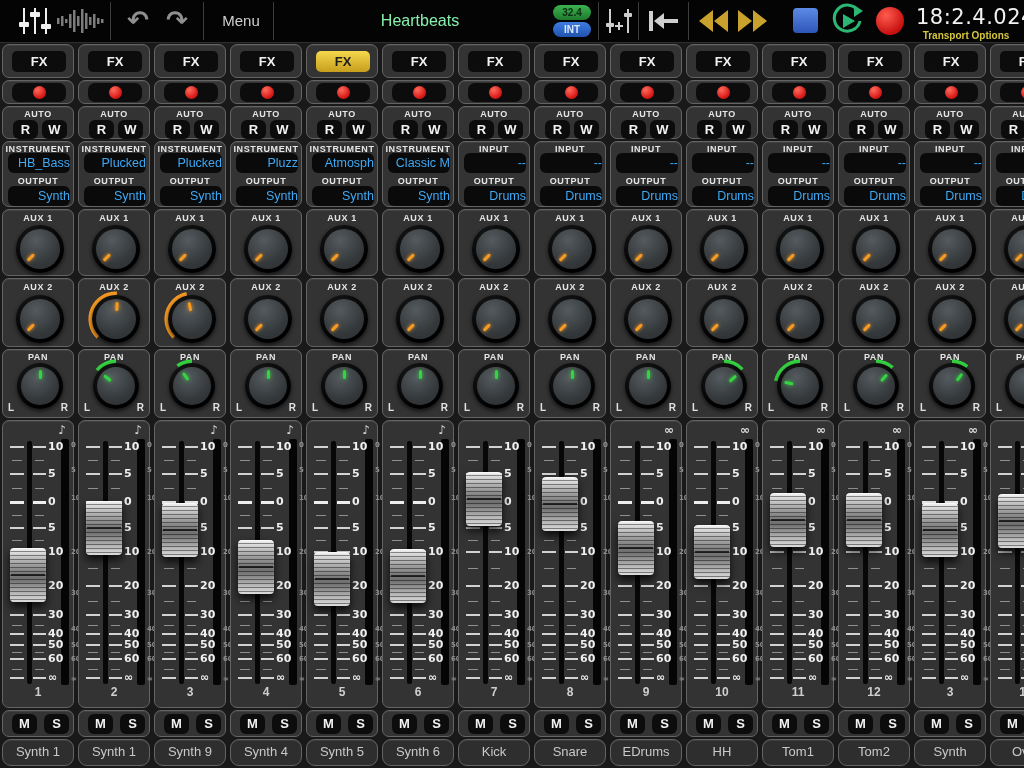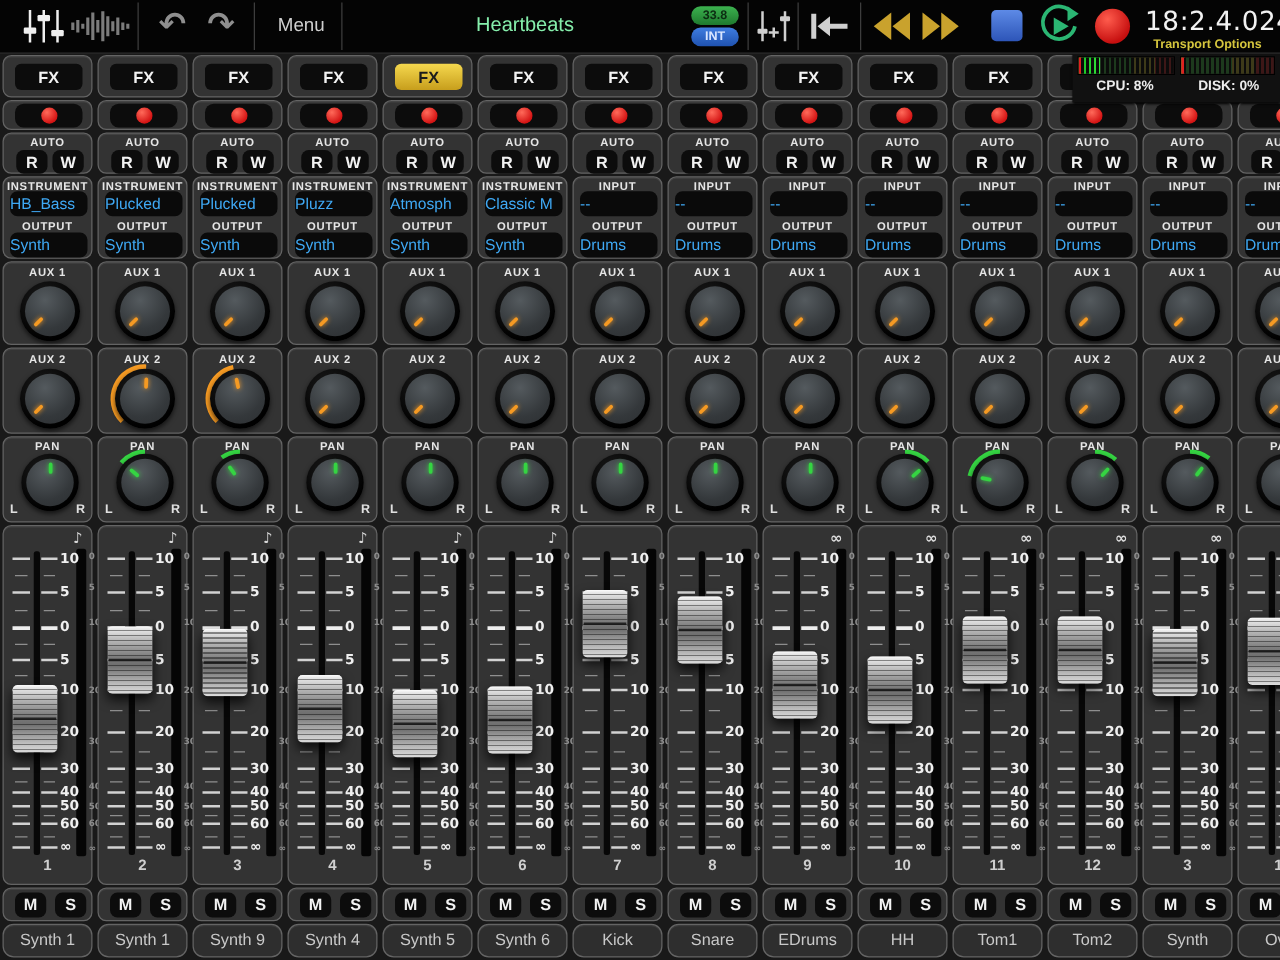--- a/index.html
+++ b/index.html
@@ -44,21 +44,21 @@
   .fx-btn{left:9px;top:6px;width:54px;height:21px;font-size:13px;line-height:21px;border-radius:5px;}
   .fx-btn.active{background:linear-gradient(#f5d84e,#c79e1c);color:#1c1c1c;}
   .rec-pill{left:9px;top:2px;width:54px;height:19px;border-radius:7px;}
   .rec-dot{position:absolute;left:50%;top:50%;width:13px;height:13px;margin:-6.5px 0 0 -6.5px;border-radius:50%;
            background:radial-gradient(circle at 35% 30%,#ff6a5a,#d41414 70%);}
   .mini-label{position:absolute;left:0;width:100%;text-align:center;color:#e6e6e6;font-size:9px;font-weight:bold;letter-spacing:.6px;}
   .auto-lbl{top:2px;} .src-lbl{top:2px;} .out-lbl{top:34px;}
   .rw{top:13px;width:25px;height:19px;font-size:13px;line-height:19px;}
   .r-btn{left:10px;} .w-btn{left:39px;}
   .val-pill{position:absolute;left:5px;width:62px;height:20px;background:#0a0a0a;border-radius:6px;color:#3fa9f5;
-            font-size:12.5px;text-align:left;line-height:20px;white-space:nowrap;overflow:hidden;}
+            font-size:12.5px;text-align:right;line-height:20px;white-space:nowrap;overflow:hidden;}
   .src-val{top:11px;} .out-val{top:44px;}
   .knob{position:absolute;}
   .knob-ring{position:absolute;left:0;top:0;right:0;bottom:0;border-radius:50%;
              background:radial-gradient(circle at 38% 30%,#1a1a1a,#000 72%);box-shadow:0 2px 4px rgba(0,0,0,.65);}
   .knob-face{position:absolute;left:4px;top:4px;right:4px;bottom:4px;border-radius:50%;
              background:radial-gradient(circle at 40% 28%,#545a5e,#34383b 62%,#2b2e31);}
   .knob-ptr{position:absolute;left:4px;top:4px;right:4px;bottom:4px;}
   .knob-tick{position:absolute;left:50%;top:3px;width:3px;height:9px;margin-left:-1.5px;border-radius:2px;}
   .knob-arc{position:absolute;pointer-events:none;}
   .pan-lr{position:absolute;bottom:4px;color:#e0e0e0;font-size:10px;font-weight:bold;}
@@ -116,21 +116,21 @@
           <rect x="45" y="11" width="2.5" height="4"></rect>
       </g>
     </svg>
     <div class="vdiv" style="left:110px;"></div>
     <div class="tb undo-redo" style="left:121px;top:0;width:34px;text-align:center;">↶</div>
     <div class="tb undo-redo" style="left:160px;top:0;width:34px;text-align:center;">↷</div>
     <div class="vdiv" style="left:203px;"></div>
     <div class="tb tb-text" style="left:208px;top:0;width:66px;">Menu</div>
     <div class="vdiv" style="left:273px;"></div>
     <div class="tb tb-text title" style="left:330px;top:0;width:180px;">Heartbeats</div>
-    <div class="tb badge badge-rate" style="left:553px;top:5px;">33.8</div>
+    <div class="tb badge badge-rate" style="left:553px;top:5px;">32.4</div>
     <div class="tb badge badge-sync" style="left:553px;top:22px;">INT</div>
     <div class="vdiv" style="left:598px;"></div>
     <svg class="tb" style="left:605px;top:6px;" width="30" height="30" viewBox="0 0 30 30">
       <g stroke="#cfcfcf" stroke-width="2">
           <line x1="5" y1="3" x2="5" y2="27"></line>
           <line x1="23" y1="3" x2="23" y2="27"></line>
         </g>
       <g fill="#cfcfcf">
           <rect x="1" y="17" width="8" height="4" rx="1"></rect>
           <rect x="19" y="7" width="8" height="4" rx="1"></rect>
@@ -1907,30 +1907,14 @@
           <div class="fcap" style="top: 73px;"></div>
           <div class="chnum">14</div>
         </div>
         <div class="box ms">
           <div class="btn ms-btn m-btn">M</div>
         </div>
         <div class="box name">Over</div>
       </div>
     </div>
 
-  <div class="sys">
-    <div class="hmeter cpu">
-      <div class="hm-base"></div>
-      <div class="hm-lit" id="cpu-lit" style="width: 22%;"></div>
-      <div class="hm-peak"></div>
-      <div class="hm-seg"></div>
-    </div>
-    <div class="hmeter disk">
-      <div class="hm-base"></div>
-      <div class="hm-lit" id="disk-lit" style="width: 2%;"></div>
-      <div class="hm-peak"></div>
-      <div class="hm-seg"></div>
-    </div>
-    <div class="sys-lbl cpu-lbl">CPU: 8%</div>
-    <div class="sys-lbl disk-lbl">DISK: 0%</div>
-  </div>
 
 </div>
 
 </body></html>

